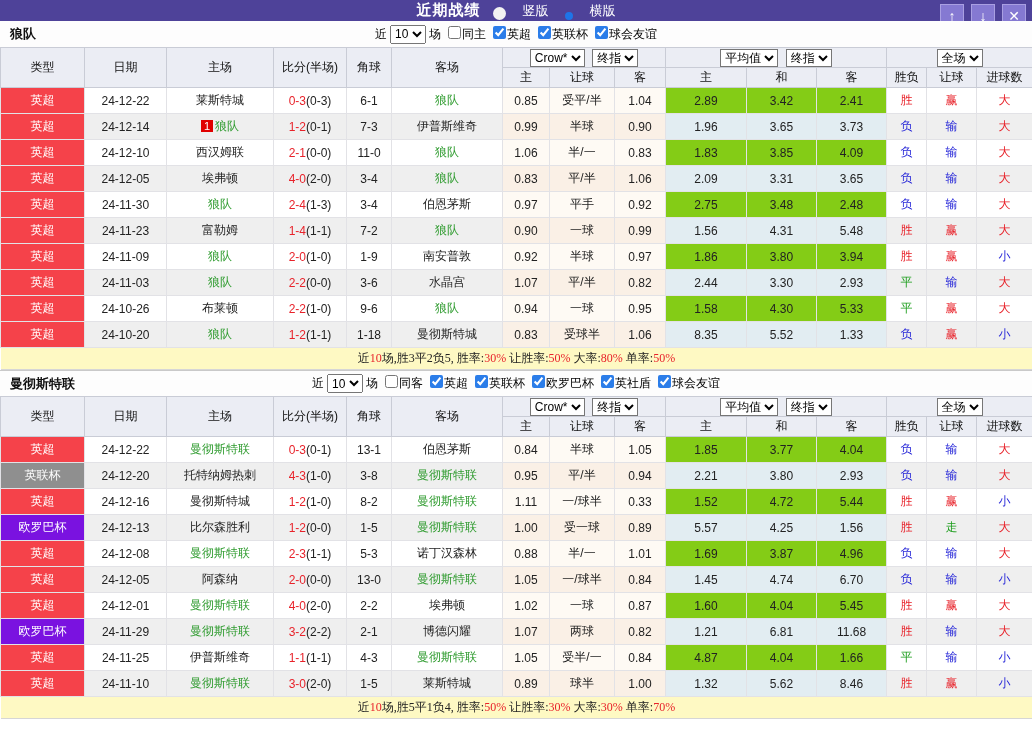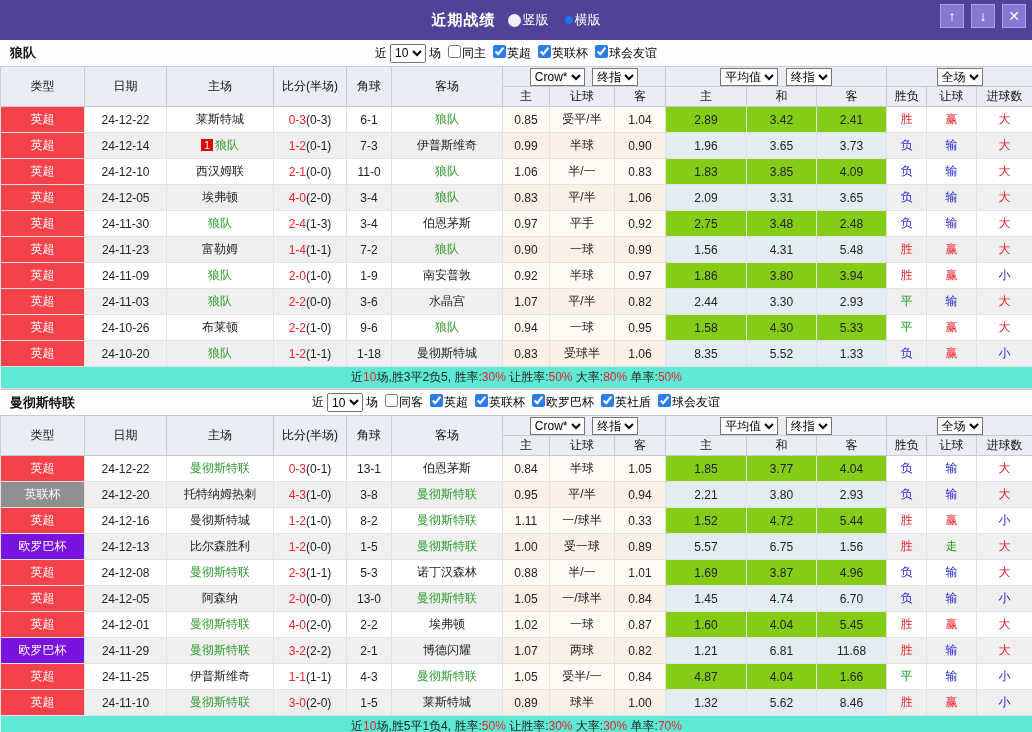--- a/index.html
+++ b/index.html
@@ -3,26 +3,26 @@
 <meta charset="utf-8">
 <style>
   * { box-sizing: border-box; }
   body {
     width: 1032px; height: 732px; margin: 0; overflow: hidden;
     font-family: "Liberation Sans", "DejaVu Sans", sans-serif;
     font-size: 12px; color: #222; background: #fff;
   }
   
   .titlebar {
-    height: 40px; background: #4e4299; position: relative;
+    height: 21px; background: #4e4299; position: relative;
     display: flex; align-items: center; justify-content: center; color: #fff;
   }
   .title { font-size: 15px; font-weight: bold; margin-right: 12px; letter-spacing: 1px; }
   .radio-group { display: flex; align-items: center; gap: 16px; }
-  .radio-item { display: flex; align-items: center; gap: 2px; font-size: 13px; cursor: pointer; }
+  .radio-item { display: flex; align-items: flex-end; gap: 17px; font-size: 13px; cursor: pointer; }
   .radio-dot-plain { width: 13px; height: 13px; border-radius: 50%; background: #f2f2f2; }
   .radio-dot-sel { width: 5px; height: 5px; border-radius: 50%; background: #fff; border: 4px solid #1e74e8; }
   .win-buttons { position: absolute; right: 6px; top: 4px; display: flex; gap: 7px; }
   .win-btn {
     width: 24px; height: 24px; background: #8579d2; border: 1px solid #a99fe2;
     color: #fff; font-size: 14px; font-weight: bold; display: flex;
     align-items: center; justify-content: center; cursor: pointer;
   }
   
   .sec-bar {
@@ -49,22 +49,22 @@
   td.c-avg { background: #84cc16; }
   tr.even td.c-avg { background: #e2edf2; }
   td.c-type { color: #fff; }
   .hl { color: #2e9b2e; }
   .ft { color: #e8222a; }
   .red { color: #e8222a; }
   .blue { color: #2626d8; }
   .green { color: #1e9e1e; }
   .badge1 { background: #e00000; color: #fff; padding: 0 3px; margin-right: 2px; font-size: 11px; }
   td.summary-td {
-    height: 22px; background: #5eead4; border-left: none; border-right: none;
-    border-top: 1px solid #d6d6d6; border-bottom: 1px solid #d6d6d6; text-align: center;
+    height: 22px; background: #fef9c3; border-left: none; border-right: none;
+    border-top: 1px solid #d6d6d6; border-bottom: 1px solid #d6d6d6; text-align: center; font-family: Liberation Serif, serif;
   }
   
   col.w-type { width: 84px; }  col.w-date { width: 82px; }  col.w-home { width: 107px; }
   col.w-score { width: 73px; } col.w-corner { width: 45px; } col.w-away { width: 111px; }
   col.w-o1 { width: 47px; }   col.w-o2 { width: 65px; }   col.w-o3 { width: 51px; }
   col.w-a1 { width: 81px; }   col.w-a2 { width: 70px; }   col.w-a3 { width: 70px; }
   col.w-r1 { width: 40px; }   col.w-r2 { width: 50px; }   col.w-r3 { width: 56px; }
 </style>
 </head>
 <body>
@@ -481,21 +481,21 @@
         <td class="c-type" style="background: rgb(122, 18, 224);">欧罗巴杯</td>
         <td>24-12-13</td>
         <td><span>比尔森胜利</span></td>
         <td><span class="ft">1-2</span><span>(0-0)</span></td>
         <td>1-5</td>
         <td><span class="hl">曼彻斯特联</span></td>
         <td class="c-odds">1.00</td>
         <td class="c-odds">受一球</td>
         <td class="c-odds">0.89</td>
         <td class="c-avg">5.57</td>
-        <td class="c-avg">6.75</td>
+        <td class="c-avg">4.25</td>
         <td class="c-avg">1.56</td>
         <td class="c-res red">胜</td>
         <td class="c-res green">走</td>
         <td class="c-res red">大</td>
       </tr>
       <tr class="odd">
         <td class="c-type" style="background: rgb(245, 66, 74);">英超</td>
         <td>24-12-08</td>
         <td><span class="hl">曼彻斯特联</span></td>
         <td><span class="ft">2-3</span><span>(1-1)</span></td>

